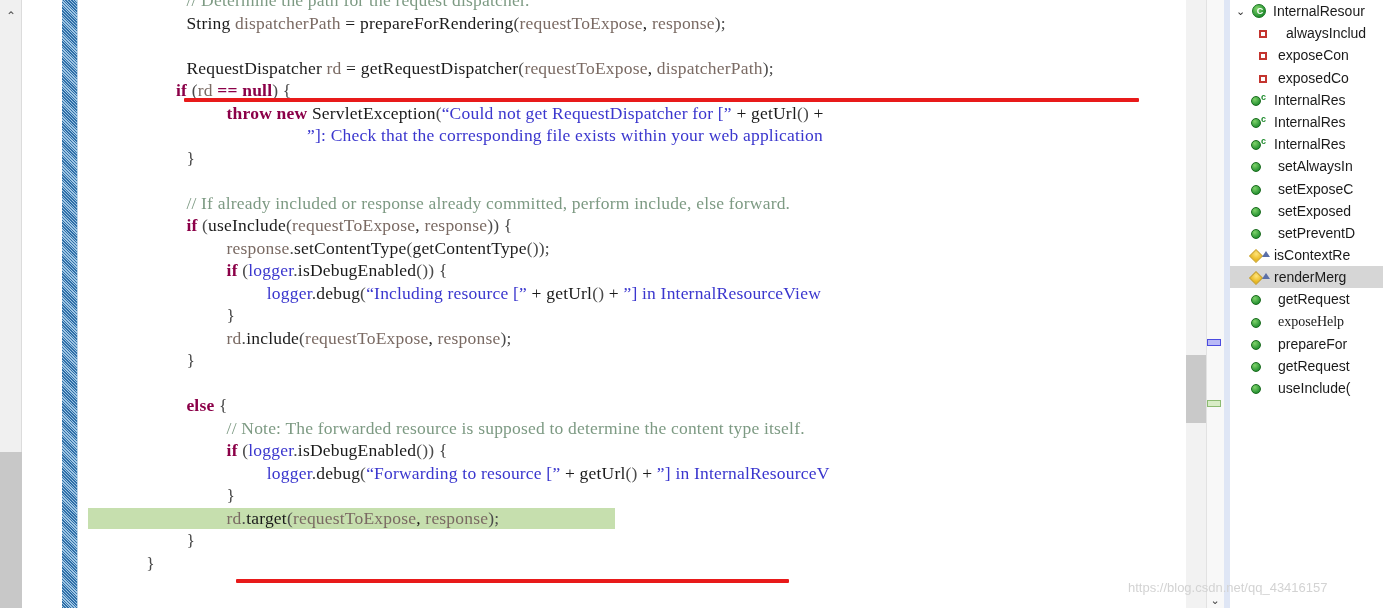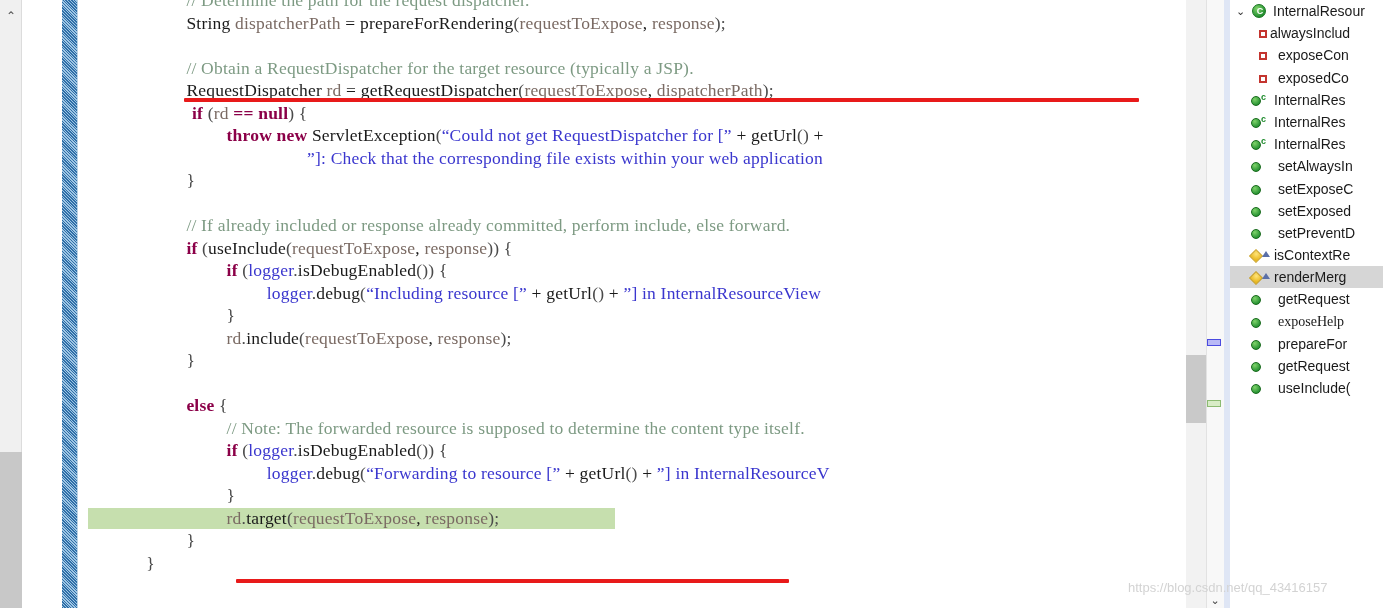--- a/index.html
+++ b/index.html
@@ -232,29 +232,29 @@
   <div class="gutter">
     <div class="gutter-marker-col"></div>
   </div>
   <div class="folding-strip"></div>
 
   <div class="code-area">
     <div class="lines" id="code-lines">
         <div class="line"><span class="code" style="left: 108.4px;"><span class="cmt">// Determine the path for the request dispatcher.</span></span></div>
         <div class="line"><span class="code" style="left: 108.4px;"><span class="typ">String</span><span class="plain"> </span><span class="id">dispatcherPath</span><span class="plain"> = </span><span class="typ">prepareForRendering</span><span class="punc">(</span><span class="id">requestToExpose</span><span class="plain">, </span><span class="id">response</span><span class="punc">);</span></span></div>
         <div class="line"><span class="code" style="left: 28px;"></span></div>
-        <div class="line"><span class="code" style="left: 108.4px;"><span class="cmt">// Obtain a RequestDispatcher for the target resource (typically a JSP).</span></span></div>
         <div class="line"><span class="code" style="left: 108.4px;"><span class="typ">RequestDispatcher</span><span class="plain"> </span><span class="id">rd</span><span class="plain"> = </span><span class="typ">getRequestDispatcher</span><span class="punc">(</span><span class="id">requestToExpose</span><span class="plain">, </span><span class="id">dispatcherPath</span><span class="punc">);</span></span></div>
-        <div class="line"><span class="code" style="left: 114px;"><span class="kw">if</span><span class="punc"> (</span><span class="id">rd</span><span class="plain"> </span><span class="kw">==</span><span class="plain"> </span><span class="kw">null</span><span class="punc">) {</span></span></div>
+        <div class="line"><span class="code" style="left: 98px;"><span class="kw">if</span><span class="punc"> (</span><span class="id">rd</span><span class="plain"> </span><span class="kw">==</span><span class="plain"> </span><span class="kw">null</span><span class="punc">) {</span></span></div>
         <div class="line"><span class="code" style="left: 148.6px;"><span class="kw">throw</span><span class="plain"> </span><span class="kw">new</span><span class="plain"> </span><span class="typ">ServletException</span><span class="punc">(</span><span class="str">“Could not get RequestDispatcher for [”</span><span class="plain"> + </span><span class="typ">getUrl</span><span class="punc">()</span><span class="plain"> + </span></span></div>
         <div class="line"><span class="code" style="left: 229px;"><span class="str">”]: Check that the corresponding file exists within your web application</span></span></div>
         <div class="line"><span class="code" style="left: 108.4px;"><span class="punc">}</span></span></div>
         <div class="line"><span class="code" style="left: 28px;"></span></div>
         <div class="line"><span class="code" style="left: 108.4px;"><span class="cmt">// If already included or response already committed, perform include, else forward.</span></span></div>
         <div class="line"><span class="code" style="left: 108.4px;"><span class="kw">if</span><span class="punc"> (</span><span class="typ">useInclude</span><span class="punc">(</span><span class="id">requestToExpose</span><span class="plain">, </span><span class="id">response</span><span class="punc">)) {</span></span></div>
+        <div class="line"><span class="code" style="left: 148.6px;"><span class="id">response</span><span class="punc">.</span><span class="typ">setContentType</span><span class="punc">(</span><span class="typ">getContentType</span><span class="punc">());</span></span></div>
         <div class="line"><span class="code" style="left: 148.6px;"><span class="kw">if</span><span class="punc"> (</span><span class="fld">logger</span><span class="punc">.</span><span class="typ">isDebugEnabled</span><span class="punc">()) {</span></span></div>
         <div class="line"><span class="code" style="left: 188.8px;"><span class="fld">logger</span><span class="punc">.</span><span class="typ">debug</span><span class="punc">(</span><span class="str">“Including resource [”</span><span class="plain"> + </span><span class="typ">getUrl</span><span class="punc">()</span><span class="plain"> + </span><span class="str">”] in InternalResourceView</span></span></div>
         <div class="line"><span class="code" style="left: 148.6px;"><span class="punc">}</span></span></div>
         <div class="line"><span class="code" style="left: 148.6px;"><span class="id">rd</span><span class="punc">.</span><span class="typ">include</span><span class="punc">(</span><span class="id">requestToExpose</span><span class="plain">, </span><span class="id">response</span><span class="punc">);</span></span></div>
         <div class="line"><span class="code" style="left: 108.4px;"><span class="punc">}</span></span></div>
         <div class="line"><span class="code" style="left: 28px;"></span></div>
         <div class="line"><span class="code" style="left: 108.4px;"><span class="kw">else</span><span class="punc"> {</span></span></div>
         <div class="line"><span class="code" style="left: 148.6px;"><span class="cmt">// Note: The forwarded resource is supposed to determine the content type itself.</span></span></div>
         <div class="line"><span class="code" style="left: 148.6px;"><span class="kw">if</span><span class="punc"> (</span><span class="fld">logger</span><span class="punc">.</span><span class="typ">isDebugEnabled</span><span class="punc">()) {</span></span></div>
         <div class="line"><span class="code" style="left: 188.8px;"><span class="fld">logger</span><span class="punc">.</span><span class="typ">debug</span><span class="punc">(</span><span class="str">“Forwarding to resource [”</span><span class="plain"> + </span><span class="typ">getUrl</span><span class="punc">()</span><span class="plain"> + </span><span class="str">”] in InternalResourceV</span></span></div>
@@ -284,21 +284,21 @@
           <span class="st-chevron">⌄</span>
           <span class="st-icon" style="left: 20px;">
             <span class="ic-class"></span>
           </span>
           <span class="st-label" style="left: 43px; text-align: center;">InternalResour</span>
         </div>
         <div class="st-row">
           <span class="st-icon" style="left: 25px;">
             <span class="ic-field"></span>
           </span>
-          <span class="st-label" style="left: 40px;">alwaysInclud</span>
+          <span class="st-label" style="left: 56px;">alwaysInclud</span>
         </div>
         <div class="st-row">
           <span class="st-icon" style="left: 25px;">
             <span class="ic-field"></span>
           </span>
           <span class="st-label" style="left: 48px;">exposeCon</span>
         </div>
         <div class="st-row">
           <span class="st-icon" style="left: 25px;">
             <span class="ic-field"></span>

